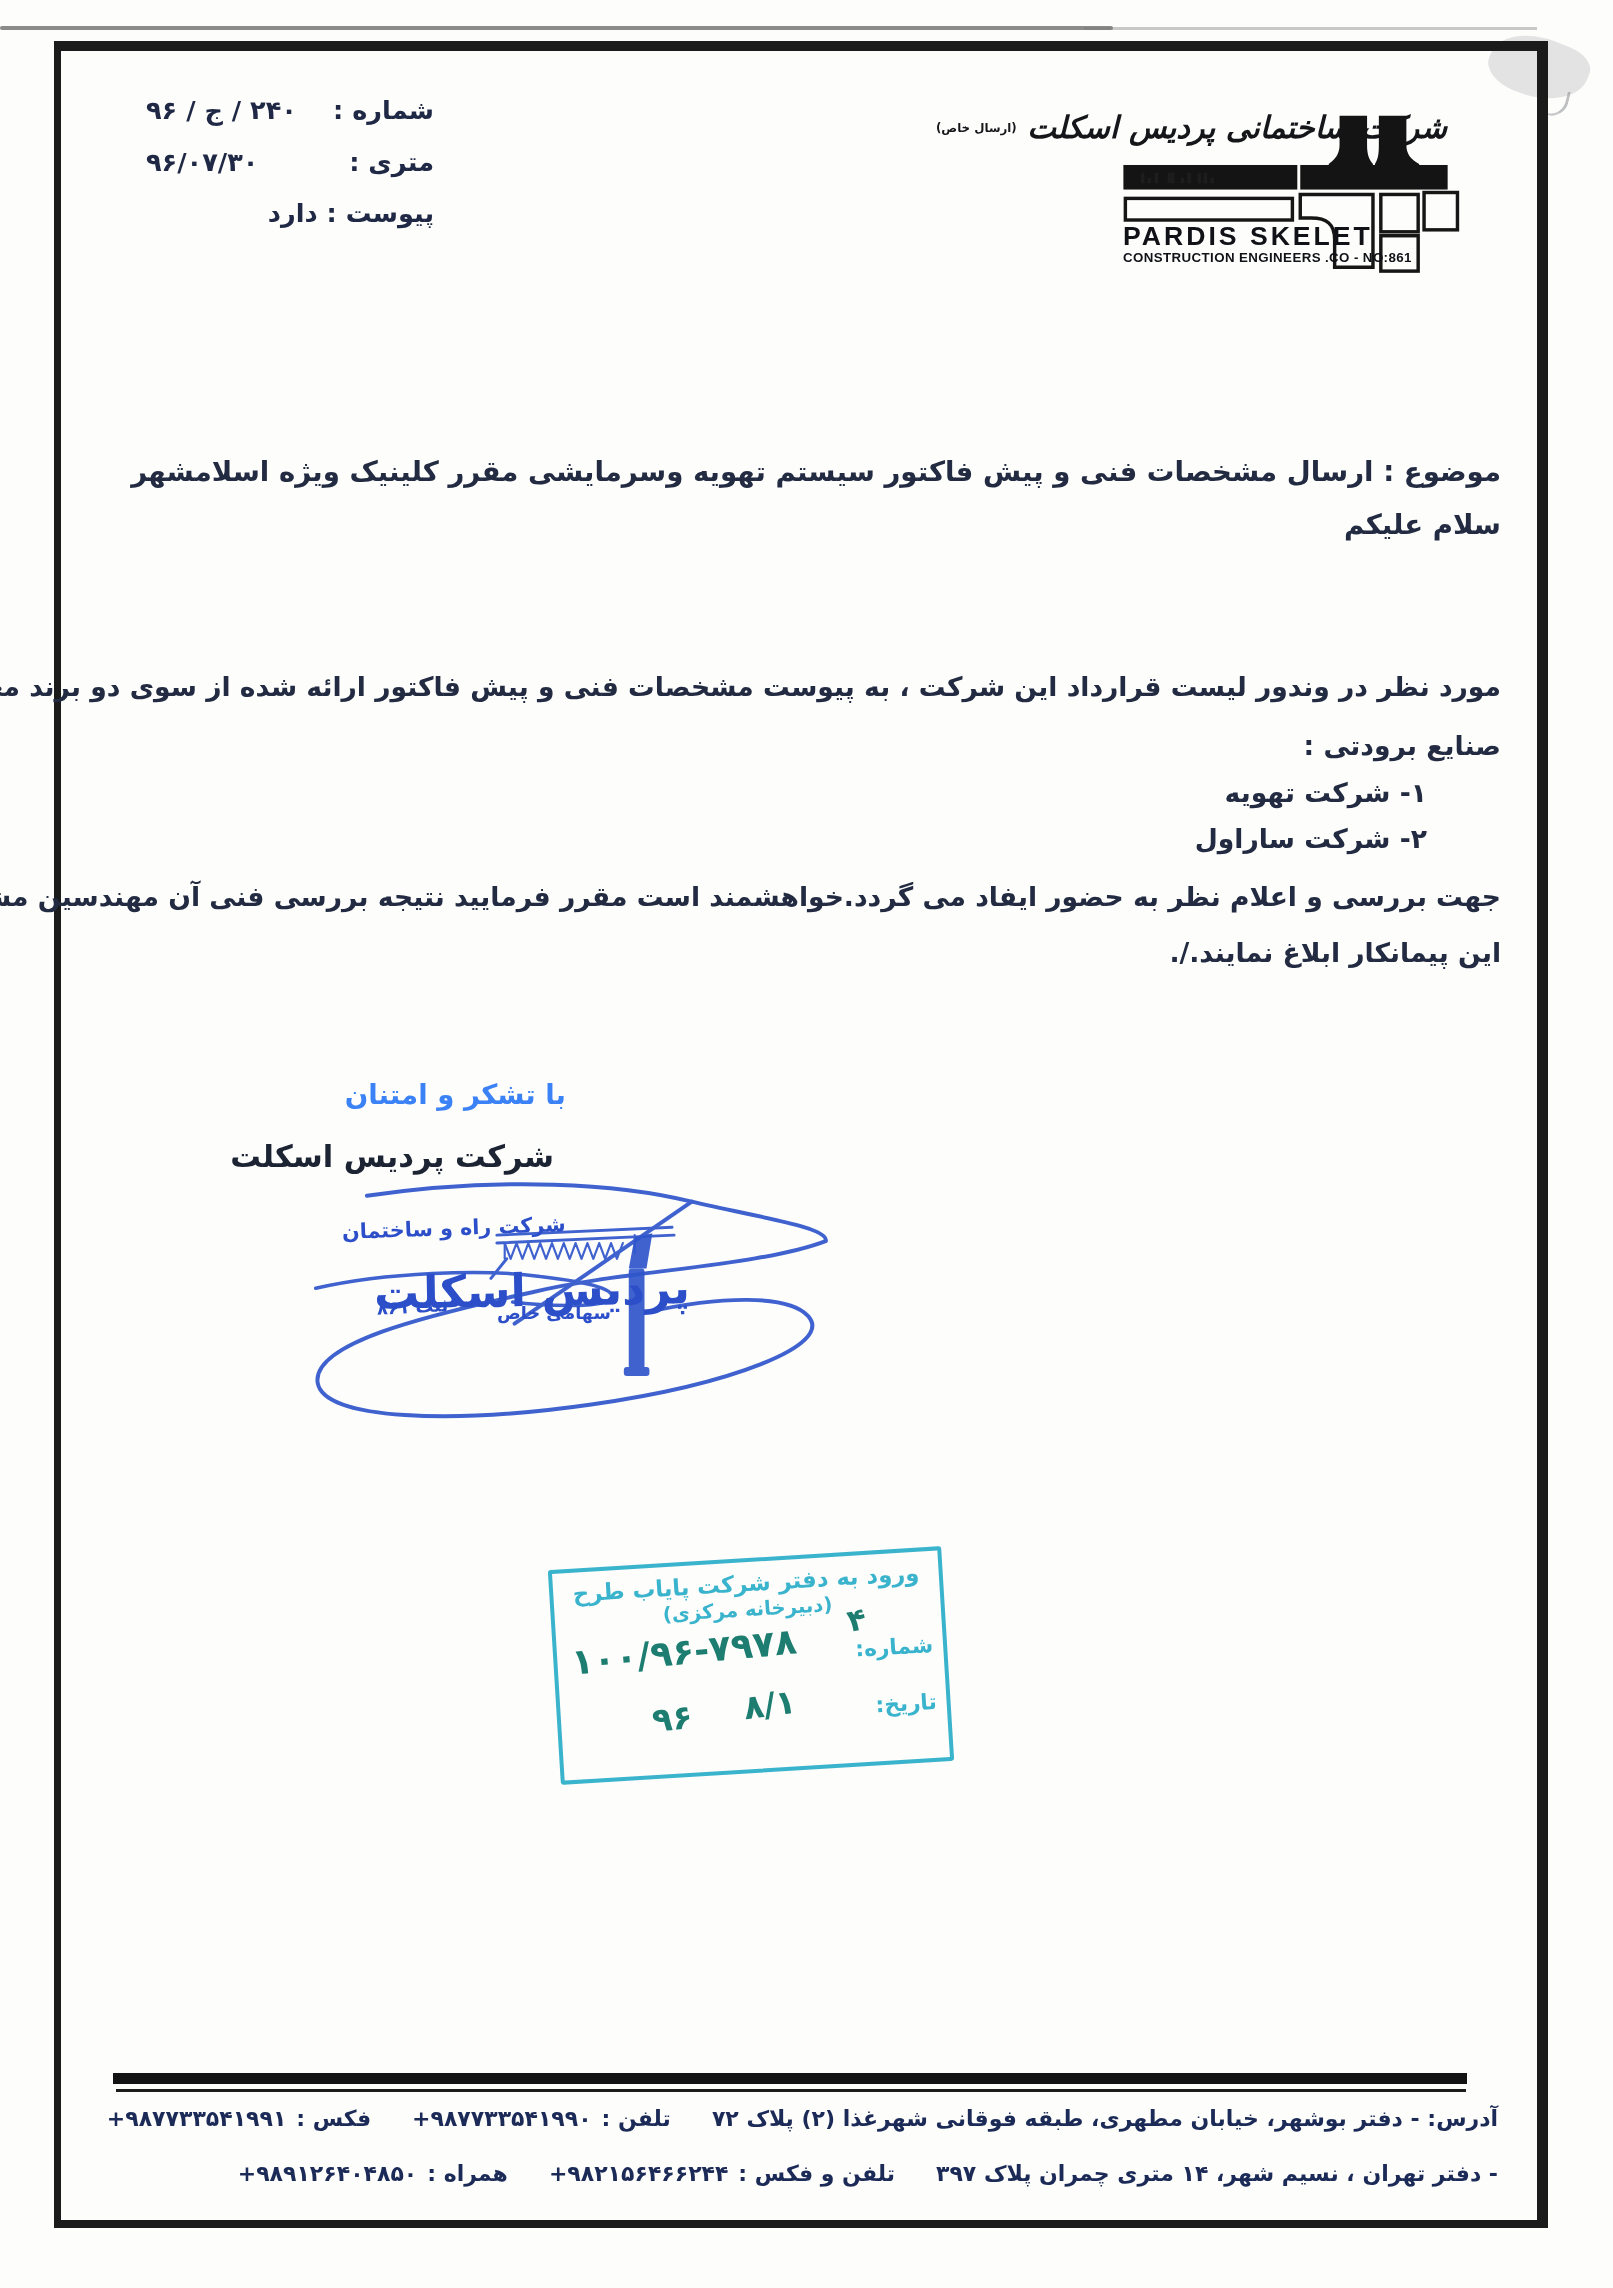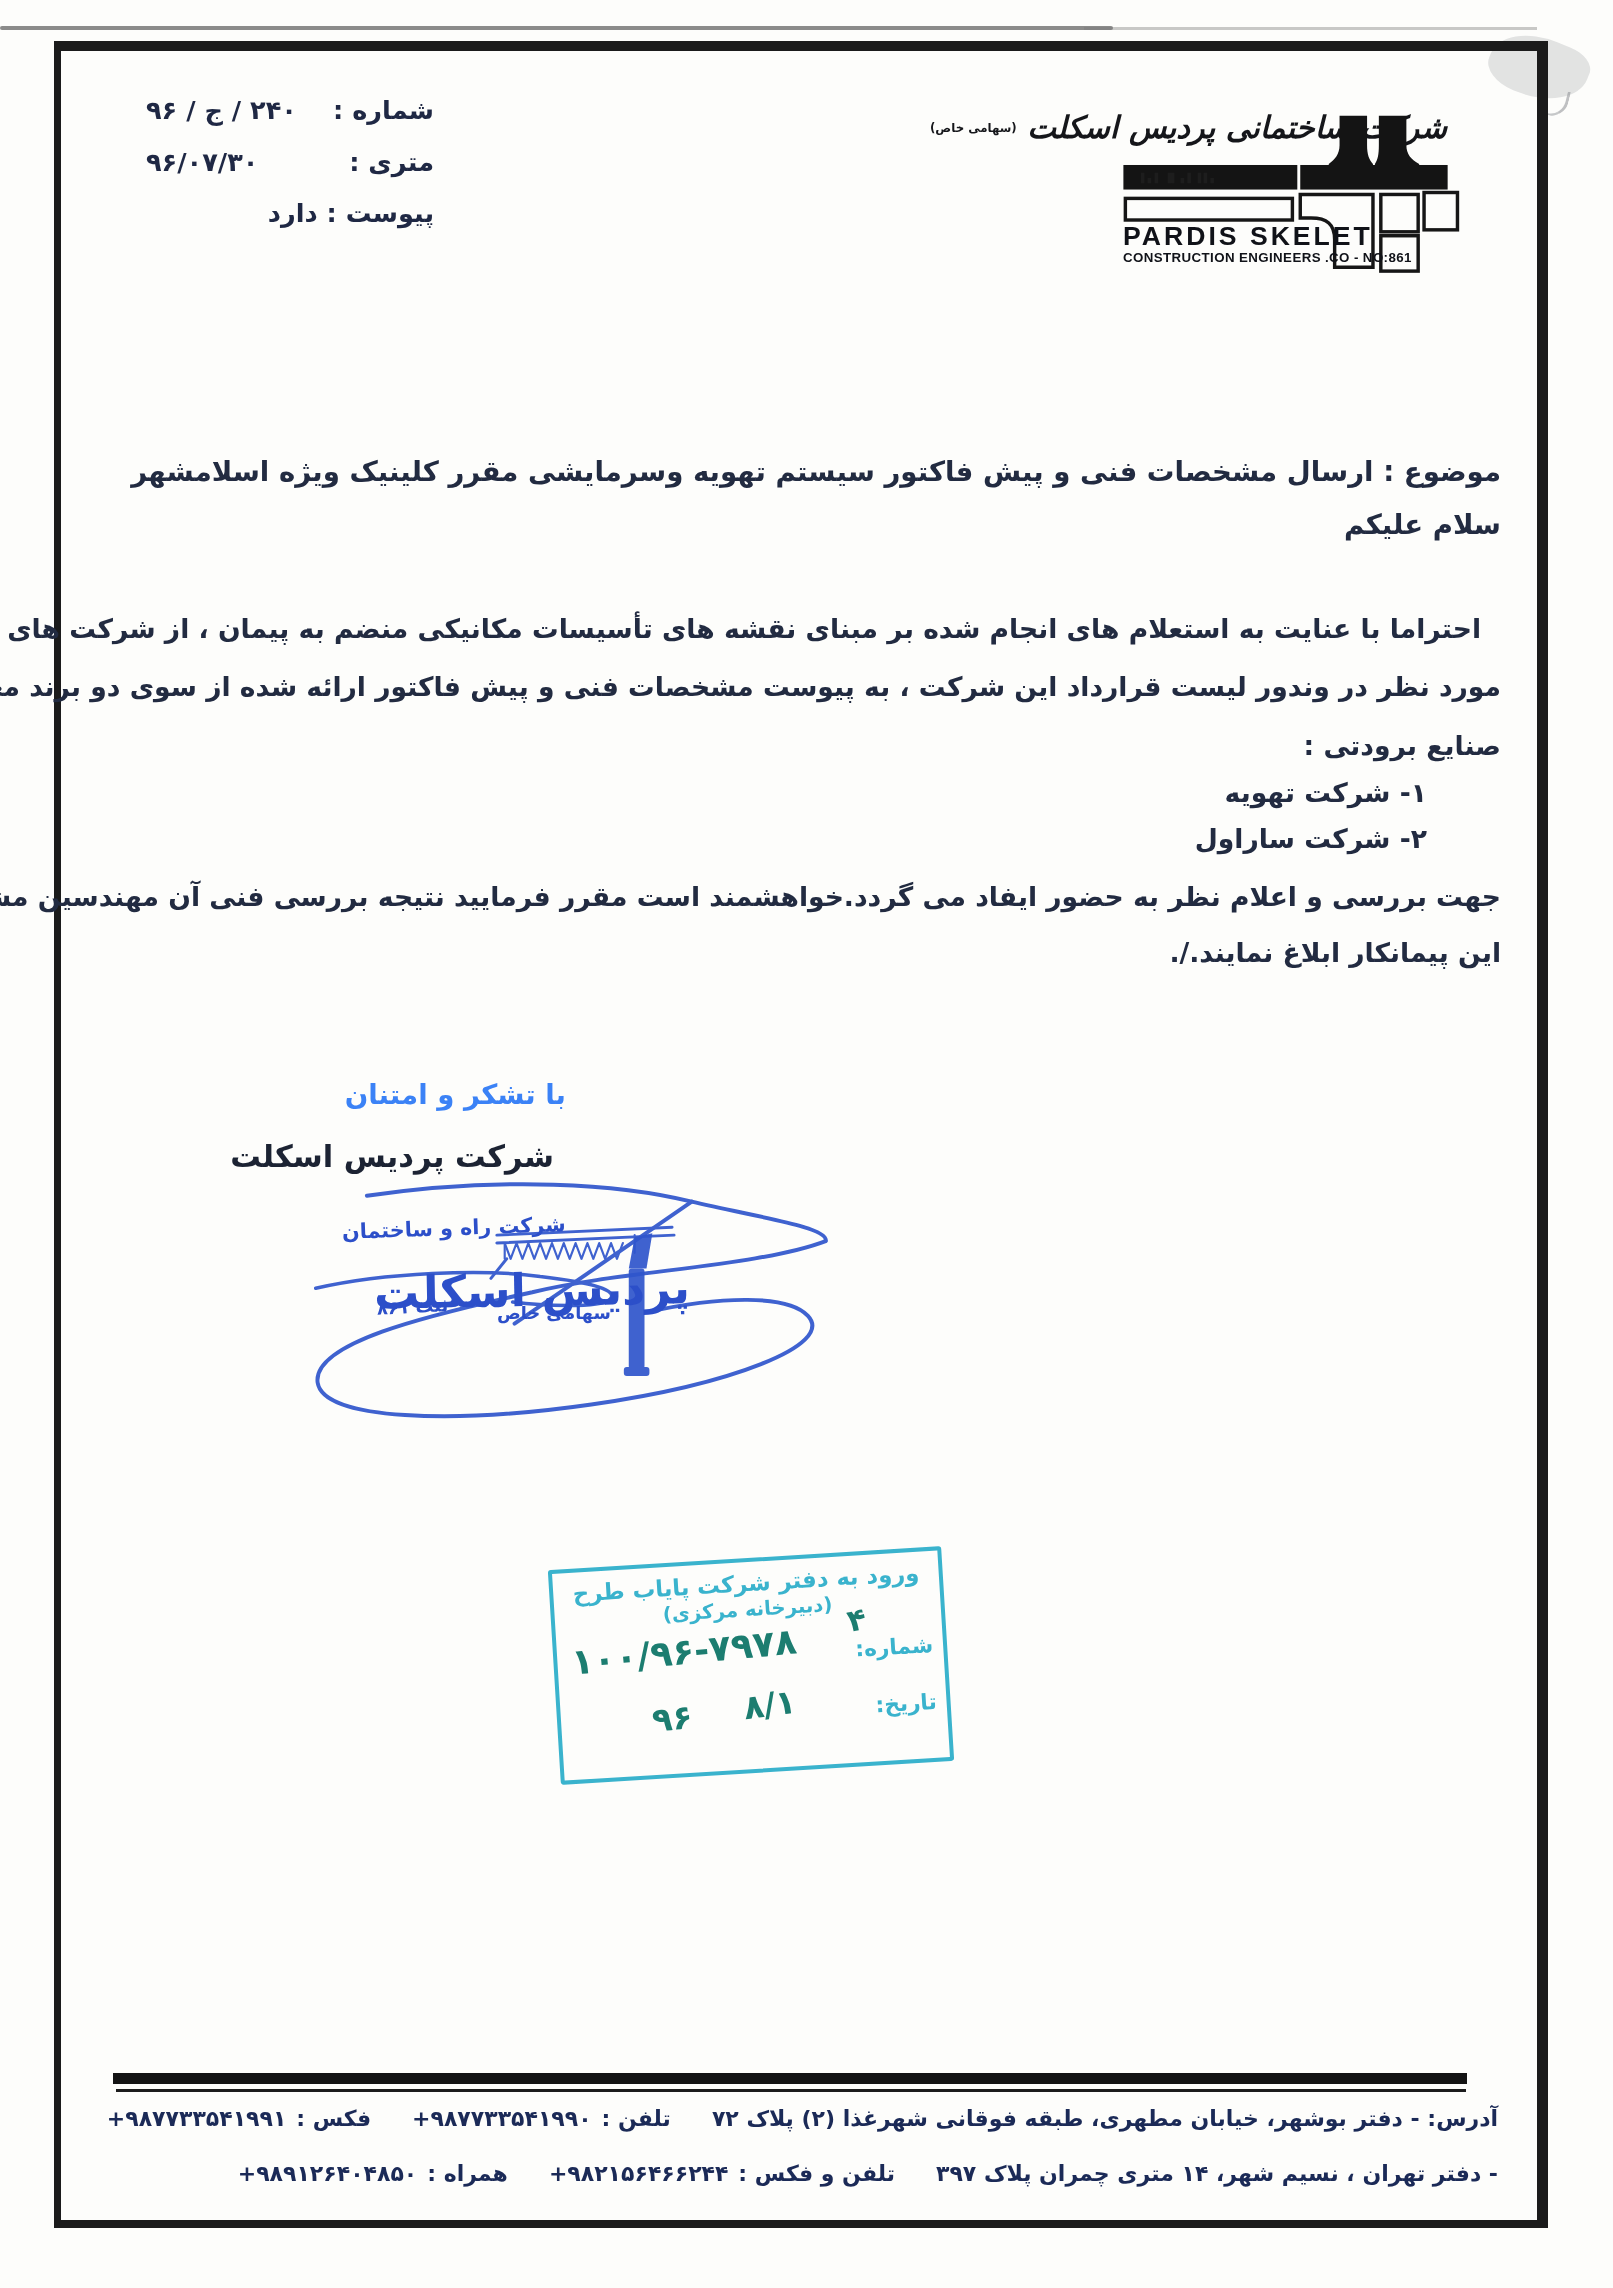--- a/index.html
+++ b/index.html
@@ -96,21 +96,21 @@
     </div>
     <div class="fld-row">
       <span>متری :</span>
       <span>۹۶/۰۷/۳۰</span>
     </div>
     <div class="fld-single">پیوست : دارد</div>
   </div>
 
   <div class="callig">
     <span>شرکت ساختمانی پردیس اسکلت</span>
-    <small>(سهامی خاص)</small>
+    <small>(ارسال خاص)</small>
   </div>
 
   <svg class="logo-svg" width="351" height="169" viewBox="0 0 356 172">
     <g fill="#141414">
       <rect x="12" y="58" width="177" height="25"></rect>
       <rect x="192" y="58" width="150" height="25"></rect>
       <path d="M232,8 H260 V38 C260,47 262,53 266,57 L266,58 H221 L221,57 C227,53 232,47 232,38 Z"></path>
       <path d="M272,8 H300 V38 C300,47 305,53 313,57 L313,58 H268 L268,57 C271,53 272,47 272,38 Z"></path>
     </g>
     <g fill="none" stroke="#161616" stroke-width="3.5">
@@ -122,21 +122,20 @@
     </g>
     <g fill="#3a3a3a" opacity="0.5" font-size="9" font-family="DejaVu Sans">
       <text x="30" y="74" opacity="0.5">▌▖▌ ▐▌ ▖▌▐ ▌▖</text>
     </g>
   </svg>
   <div class="latin-name">PARDIS SKELET</div>
   <div class="latin-sub">CONSTRUCTION ENGINEERS .CO - NO:861</div>
 
   <div class="ln l-subject">موضوع : ارسال مشخصات فنی و پیش فاکتور سیستم تهویه وسرمایشی مقرر کلینیک ویژه اسلامشهر</div>
   <div class="ln l-salam">سلام علیکم</div>
-  <div class="ln l-p1a">احتراما با عنایت به استعلام های انجام شده بر مبنای نقشه های تأسیسات مکانیکی منضم به پیمان ، از شرکت های</div>
   <div class="ln l-p1b">مورد نظر در وندور لیست قرارداد این شرکت ، به پیوست مشخصات فنی و پیش فاکتور ارائه شده از سوی دو برند معتبر در</div>
   <div class="ln l-p1c">صنایع برودتی :</div>
   <div class="ln l-it1">۱- شرکت تهویه</div>
   <div class="ln l-it2">۲- شرکت ساراول</div>
   <div class="ln l-p2a">جهت بررسی و اعلام نظر به حضور ایفاد می گردد.خواهشمند است مقرر فرمایید نتیجه بررسی فنی آن مهندسین مشاور را به</div>
   <div class="ln l-p2b">این پیمانکار ابلاغ نمایند./.</div>
 
   <div class="ln l-thanks">با تشکر و امتنان</div>
   <div class="ln l-sigco">شرکت پردیس اسکلت</div>
 

